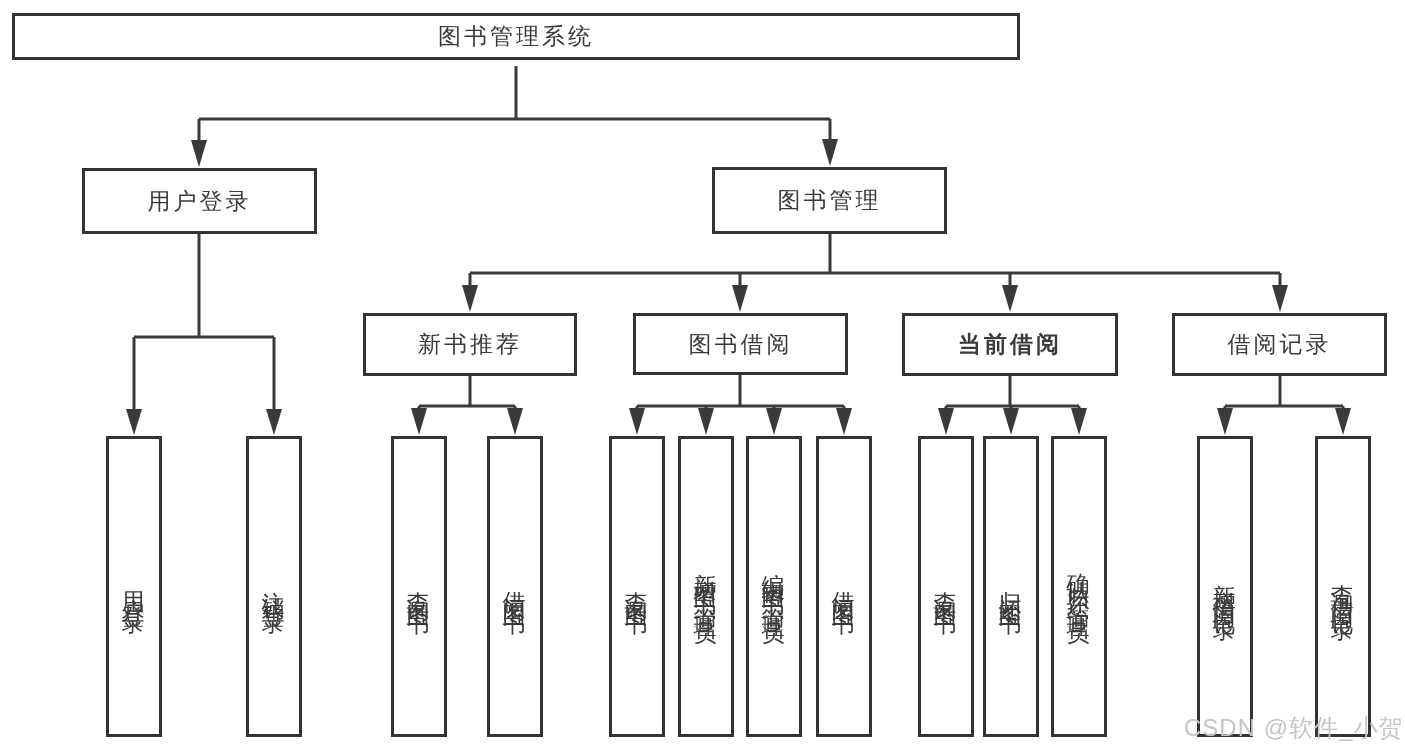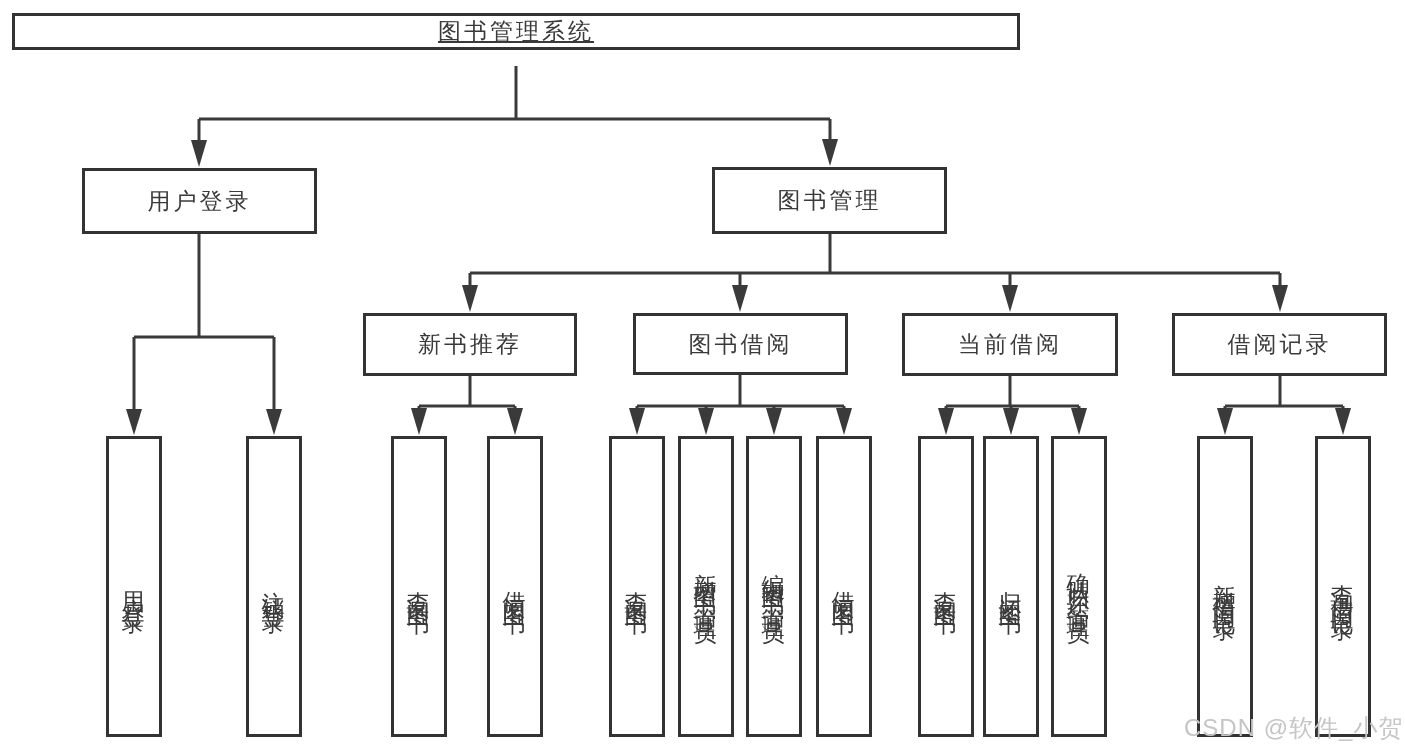--- a/index.html
+++ b/index.html
@@ -92,28 +92,28 @@
     <path d="M1010 373 L1010 406 M946 406 L1079 406 M946 406 L946 411 M1011 406 L1011 411 M1079 406 L1079 411"></path>
     <polygon points="938,408 954,408 946,435"></polygon>
     <polygon points="1003,408 1019,408 1011,435"></polygon>
     <polygon points="1071,408 1087,408 1079,435"></polygon>
 
     <path d="M1280 373 L1280 406 M1225 406 L1343 406 M1225 406 L1225 411 M1343 406 L1343 411"></path>
     <polygon points="1217,408 1233,408 1225,435"></polygon>
     <polygon points="1335,408 1351,408 1343,435"></polygon>
   </svg>
 
-  <div class="box" style="left:12px; top:13px; width:1008px; height:37px;text-decoration:underline;">图书管理系统</div>
+  <div class="box" style="left:12px; top:13px; width:1008px; height:47px;">图书管理系统</div>
 
   <div class="box" style="left:82px; top:168px; width:235px; height:66px;">用户登录</div>
   <div class="box" style="left:363px; top:313px; width:214px; height:63px;">新书推荐</div>
 
   <div class="box" style="left:712px; top:167px; width:235px; height:67px;">图书管理</div>
   <div class="box" style="left:633px; top:313px; width:215px; height:62px;">图书借阅</div>
-  <div class="box" style="left:902px; top:313px; width:216px; height:63px;">当前借阅</div>
+  <div class="box" style="left:902px; top:313px; width:216px; height:63px;font-weight:bold;">当前借阅</div>
   <div class="box" style="left:1172px; top:313px; width:215px; height:63px;">借阅记录</div>
 
   <div class="box vbox" style="left:106px; top:436px; width:56px; height:301px;">用户登录</div>
   <div class="box vbox" style="left:246px; top:436px; width:56px; height:301px;">注销登录</div>
 
   <div class="box vbox" style="left:391px; top:436px; width:56px; height:301px;">查询图书</div>
   <div class="box vbox" style="left:487px; top:436px; width:56px; height:301px;">借阅图书</div>
 
   <div class="box vbox" style="left:609px; top:436px; width:56px; height:301px;">查询图书</div>
   <div class="box vbox" style="left:678px; top:436px; width:56px; height:301px;">新增图书（管理员）</div>

